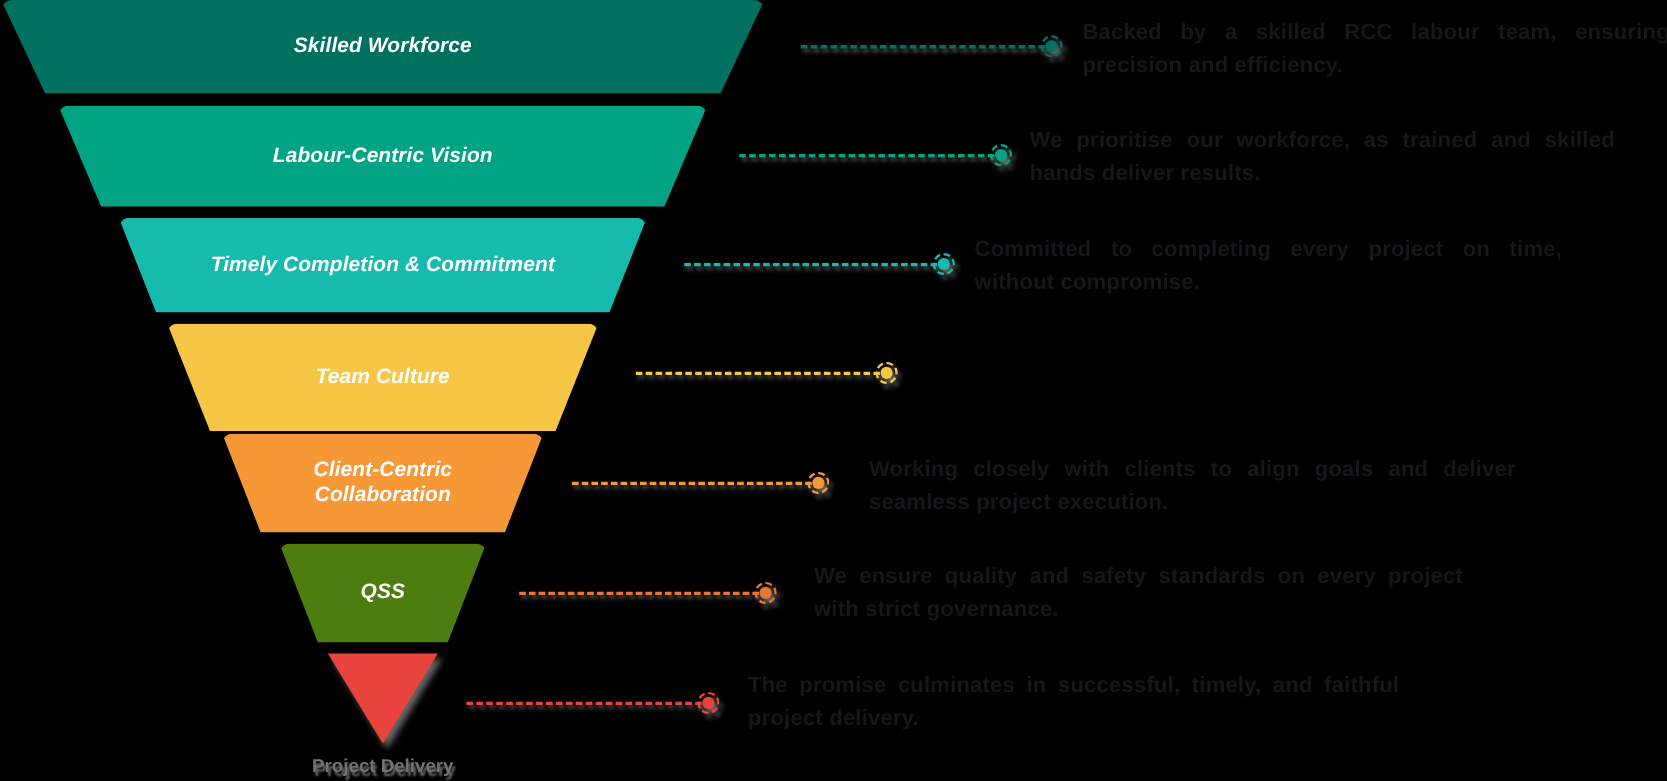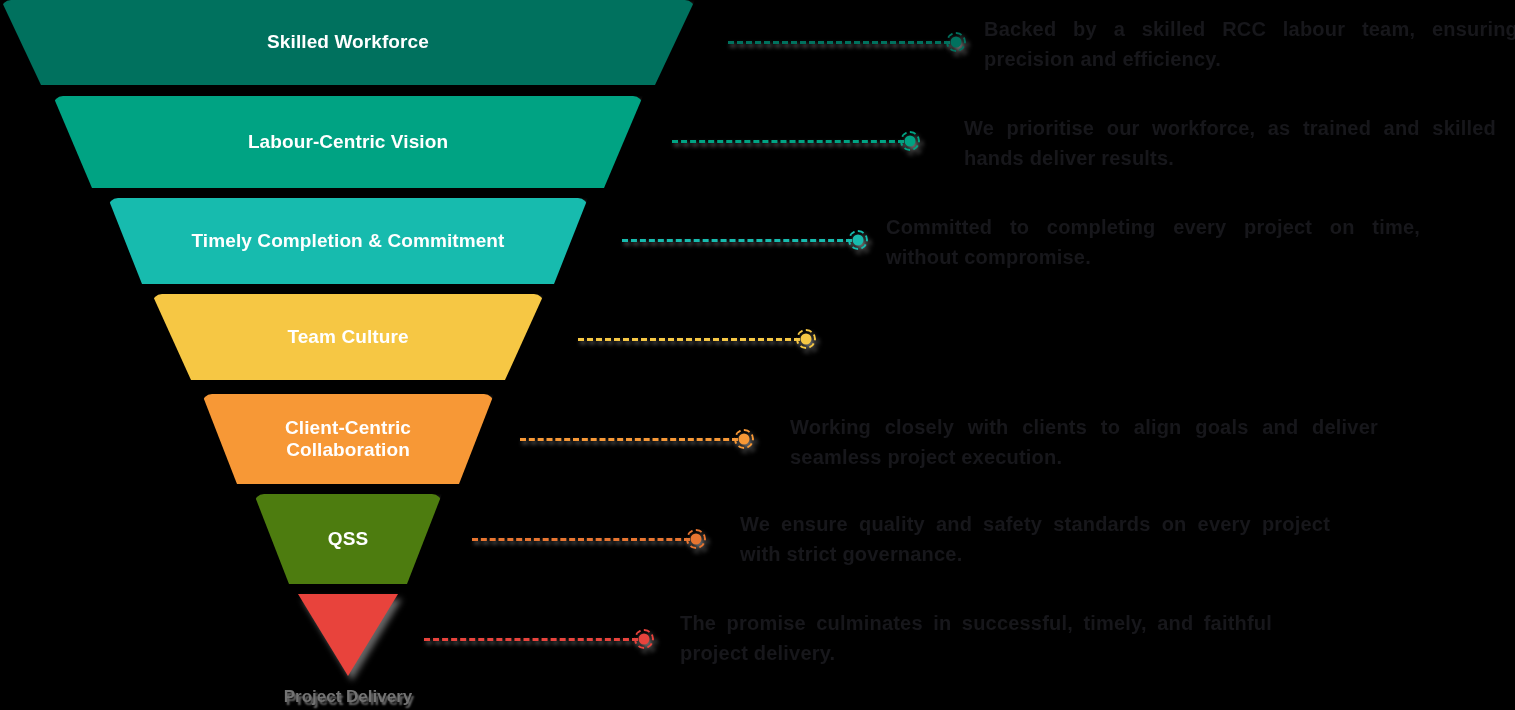--- a/index.html
+++ b/index.html
@@ -35,20 +35,21 @@
     letter-spacing: 0.1px;
     filter: drop-shadow(4px 5px 3px rgba(120,120,120,0.85));
     box-sizing: border-box;
     padding: 0 24px;
   }
   .funnel-label {
     position: relative;
     z-index: 2;
     width: 100%;
     pointer-events: none;
+    font-style: italic;
   }
 
   
   .connector {
     position: absolute;
     height: 22px;
     display: flex;
     align-items: center;
     pointer-events: none;
   }
@@ -130,30 +131,30 @@
       <div class="knob"></div>
     </div>
     <div class="desc" style="left: 984px; top: 14px; width: 534px;">Backed by a skilled RCC labour team, ensuring precision and efficiency.</div>
     <div class="funnel-layer" style="left: 53px; top: 96px; width: 590px; height: 92px; background: rgb(0, 163, 131); clip-path: polygon(0% 0%, 100% 0%, 93.39% 100%, 6.61% 100%); border-radius: 10px;">
       <div class="funnel-label">Labour-Centric Vision</div>
     </div>
     <div class="connector" style="left: 672px; top: 130px; width: 248px; color: rgb(0, 163, 131);">
       <div class="dash" style="border-top-color: rgb(0, 163, 131);"></div>
       <div class="knob"></div>
     </div>
-    <div class="desc" style="left: 936px; top: 113px; width: 532px; margin-left: 28px;">We prioritise our workforce, as trained and skilled hands deliver results.</div>
+    <div class="desc" style="left: 936px; top: 113px; width: 532px;">We prioritise our workforce, as trained and skilled hands deliver results.</div>
     <div class="funnel-layer" style="left: 108px; top: 198px; width: 480px; height: 86px; background: rgb(23, 187, 174); clip-path: polygon(0% 0%, 100% 0%, 92.917% 100%, 7.083% 100%); border-radius: 10px;">
       <div class="funnel-label">Timely Completion &amp; Commitment</div>
     </div>
     <div class="connector" style="left: 622px; top: 229px; width: 246px; color: rgb(23, 187, 174);">
       <div class="dash" style="border-top-color: rgb(23, 187, 174);"></div>
       <div class="knob"></div>
     </div>
     <div class="desc" style="left: 886px; top: 212px; width: 534px;">Committed to completing every project on time, without compromise.</div>
-    <div class="funnel-layer" style="left: 152px; top: 294px; width: 392px; height: 86px; background: rgb(246, 199, 68); clip-path: polygon(0% 0%, 100% 0%, 90.051% 100%, 9.949% 100%); border-radius: 10px;">
+    <div class="funnel-layer" style="left: 152px; top: 294px; width: 392px; height: 98px; background: rgb(246, 199, 68); clip-path: polygon(0% 0%, 100% 0%, 90.051% 100%, 9.949% 100%); border-radius: 10px;">
       <div class="funnel-label">Team Culture</div>
     </div>
     <div class="connector" style="left: 578px; top: 328px; width: 238px; color: rgb(246, 199, 68);">
       <div class="dash" style="border-top-color: rgb(246, 199, 68);"></div>
       <div class="knob"></div>
     </div>
     <div class="funnel-layer" style="left: 202px; top: 394px; width: 292px; height: 90px; background: rgb(247, 152, 54); clip-path: polygon(0% 0%, 100% 0%, 88.014% 100%, 11.986% 100%); border-radius: 10px;">
       <div class="funnel-label">Client-Centric Collaboration</div>
     </div>
     <div class="connector" style="left: 520px; top: 428px; width: 234px; color: rgb(247, 152, 54);">

